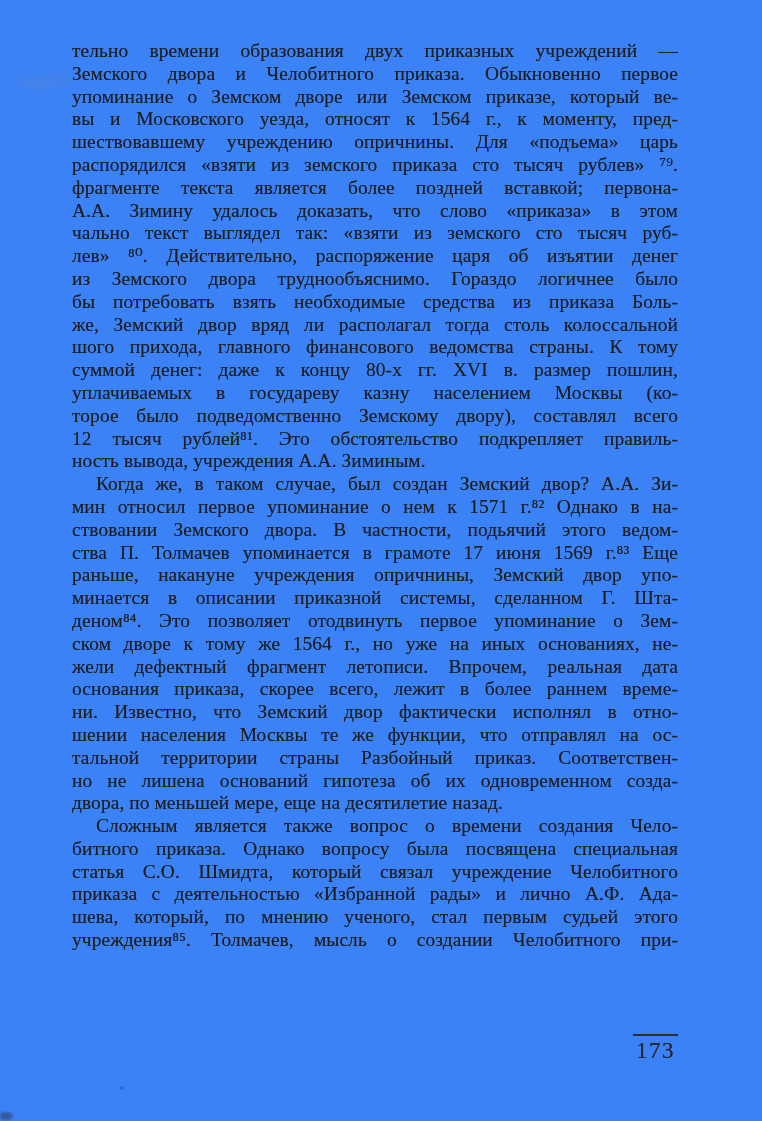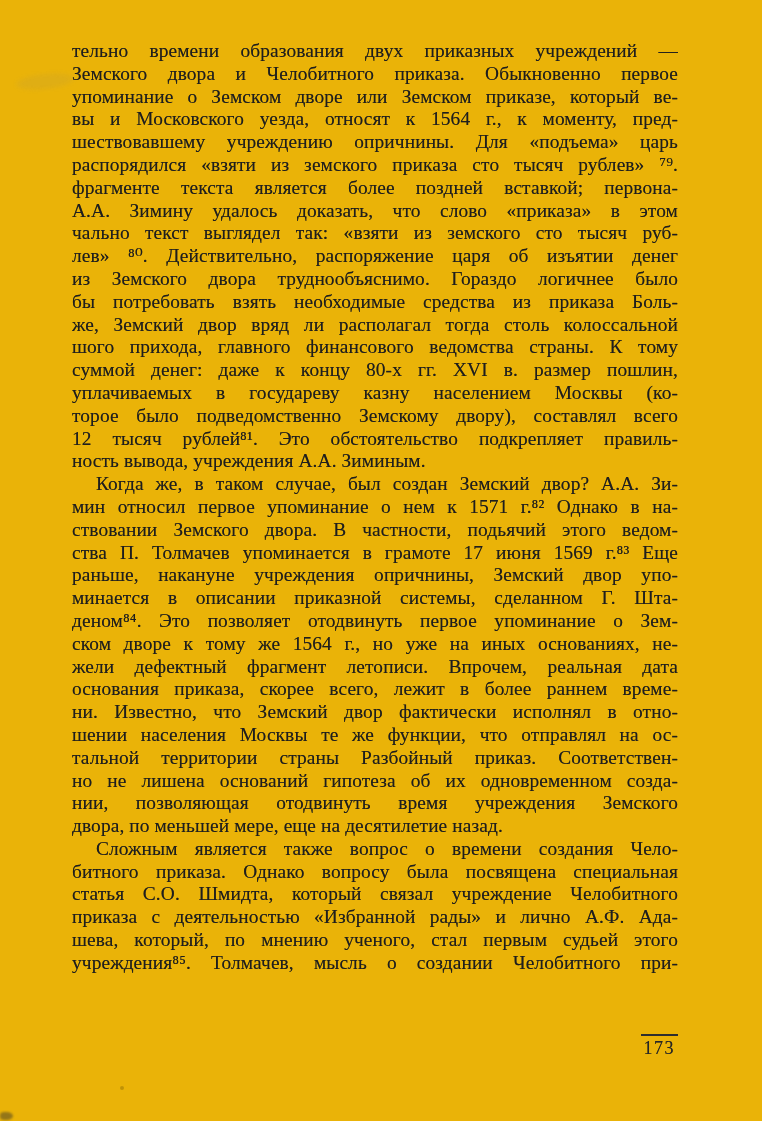--- a/index.html
+++ b/index.html
@@ -4,21 +4,21 @@
 <style>
   html, body {
     margin: 0;
     padding: 0;
     background: #fcfcfb;
   }
   .page {
     position: relative;
     width: 762px;
     height: 1121px;
-    background: #eab308;
+    background: #3b82f6;
     overflow: hidden;
     font-family: "Liberation Serif", "DejaVu Serif", serif;
     color: #1e1e1e;
   }
   .text-block {
     position: absolute;
     top: 40px;
     left: 72px;
     width: 606px;
     font-size: 19.4px;
@@ -38,21 +38,21 @@
   .line.no-just { text-align-last: left; }
   .pagenum-wrap {
     position: absolute;
     top: 1034px;
     right: 84px;
   }
   .pagenum {
     display: inline-block;
     border-top: 2px solid #2e2e2e;
     padding: 2px 3px 0 3px;
-    font-size: 18px;
+    font-size: 23px;
     letter-spacing: 1.5px;
     color: #262626;
     text-shadow: 0 0 0.5px rgba(30,30,30,0.55);
   }
   
   .smudge-top-left {
     position: absolute;
     top: 74px;
     left: 16px;
     width: 58px;
@@ -120,21 +120,20 @@
         <div class="line">раньше, накануне учреждения опричнины, Земский двор упо-</div>
         <div class="line">минается в описании приказной системы, сделанном Г. Шта-</div>
         <div class="line">деном⁸⁴. Это позволяет отодвинуть первое упоминание о Зем-</div>
         <div class="line">ском дворе к тому же 1564 г., но уже на иных основаниях, не-</div>
         <div class="line">жели дефектный фрагмент летописи. Впрочем, реальная дата</div>
         <div class="line">основания приказа, скорее всего, лежит в более раннем време-</div>
         <div class="line">ни. Известно, что Земский двор фактически исполнял в отно-</div>
         <div class="line">шении населения Москвы те же функции, что отправлял на ос-</div>
         <div class="line">тальной территории страны Разбойный приказ. Соответствен-</div>
         <div class="line">но не лишена оснований гипотеза об их одновременном созда-</div>
-        <div class="line">нии, позволяющая отодвинуть время учреждения Земского</div>
         <div class="line no-just">двора, по меньшей мере, еще на десятилетие назад.</div>
       </div>
       <div class="para">
         <div class="line indent">Сложным является также вопрос о времени создания Чело-</div>
         <div class="line">битного приказа. Однако вопросу была посвящена специальная</div>
         <div class="line">статья С.О. Шмидта, который связал учреждение Челобитного</div>
         <div class="line">приказа с деятельностью «Избранной рады» и лично А.Ф. Ада-</div>
         <div class="line">шева, который, по мнению ученого, стал первым судьей этого</div>
         <div class="line">учреждения⁸⁵. Толмачев, мысль о создании Челобитного при-</div>
       </div>

